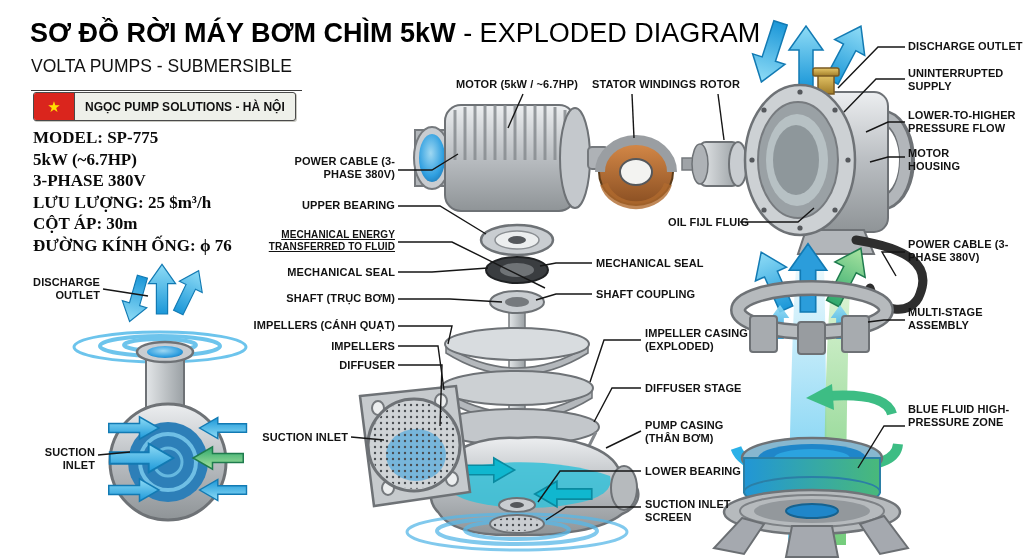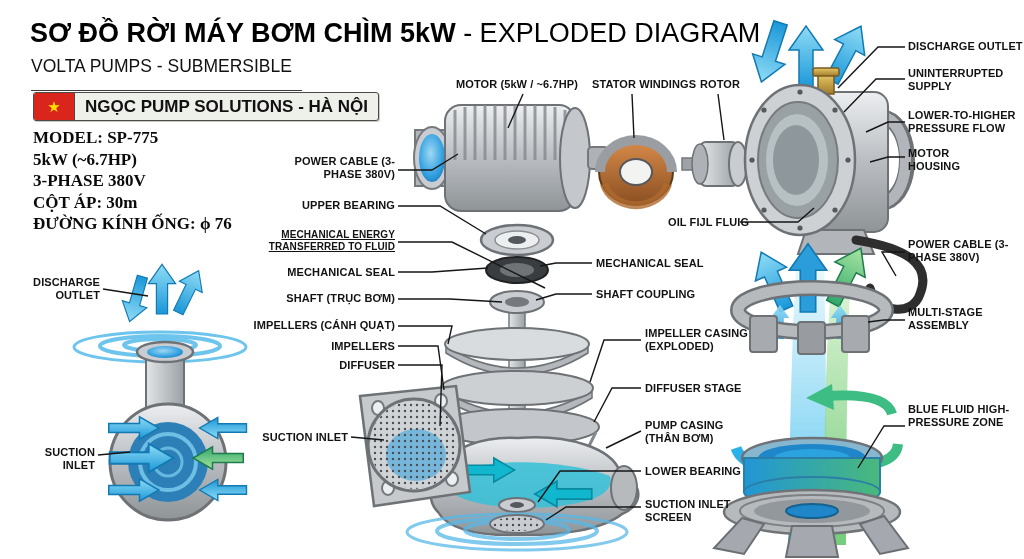--- a/index.html
+++ b/index.html
@@ -17,21 +17,21 @@
   #title .light{font-weight:400;}
   #subtitle{position:absolute;left:31px;top:56px;font-size:17.5px;color:#111;
             padding:0 10px 13px 0;border-bottom:1.5px solid #3a3a3a;}
   #badge{position:absolute;left:33px;top:92px;display:flex;align-items:center;
          background:#eef0ea;border:1.5px solid #4a4a4a;border-radius:3px;
          height:27px;box-shadow:1px 1px 0 #c9c9c2;}
   #badge .flag{width:40px;height:27px;background:#da251d;display:flex;
          align-items:center;justify-content:center;border-right:1.5px solid #4a4a4a;
          border-radius:2px 0 0 2px;}
   #badge .flag span{color:#ffde00;font-size:15px;line-height:1;}
-  #badge .btxt{padding:0 10px;font-weight:700;font-size:17px;color:#111;white-space:nowrap;}
+  #badge .btxt{padding:0 10px;font-weight:700;font-size:12px;color:#111;white-space:nowrap;}
   #specs{position:absolute;left:33px;top:127px;font-weight:700;font-size:17px;
          line-height:1.27;color:#0a0a0a;font-family:Liberation Serif, serif;}
 </style>
 </head>
 <body>
 
 <div id="stage">
 
 <svg width="1024" height="559" viewBox="0 0 1024 559">
   <defs>
@@ -288,20 +288,21 @@
   <div class="flag">
         <span>★</span>
       </div>
   <div class="btxt">NGỌC PUMP SOLUTIONS - HÀ NỘI</div>
 </div>
 
 <div id="specs">
   <div>MODEL: SP-775</div>
   <div>5kW (~6.7HP)</div>
   <div>3-PHASE 380V</div>
+  <div>LƯU LƯỢNG: 25 $m³/h</div>
   <div>CỘT ÁP: 30m</div>
   <div>ĐƯỜNG KÍNH ỐNG: ϕ 76</div>
 </div>
 
 <div class="lbl nw" style="left:456px;top:78px">MOTOR (5kW / ~6.7HP)</div>
 <div class="lbl nw" style="left:592px;top:78px">STATOR WINDINGS</div>
 <div class="lbl nw" style="left:700px;top:78px">ROTOR</div>
 
 <div class="lbl nw" style="left:908px;top:40px">DISCHARGE OUTLET</div>
 <div class="lbl" style="left:908px;top:67px;width:108px">UNINTERRUPTED SUPPLY</div>

